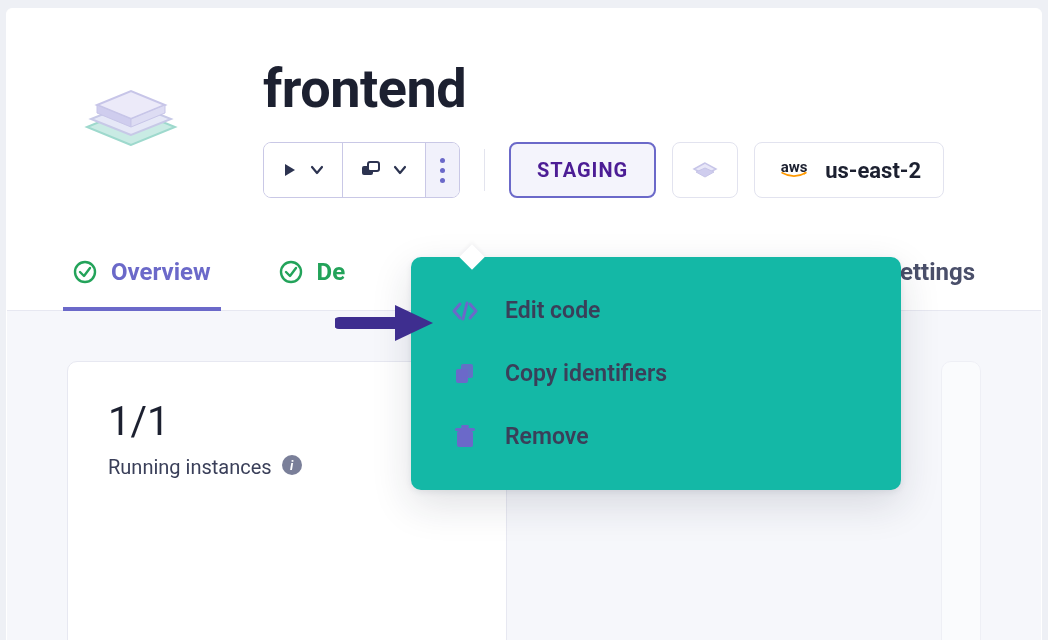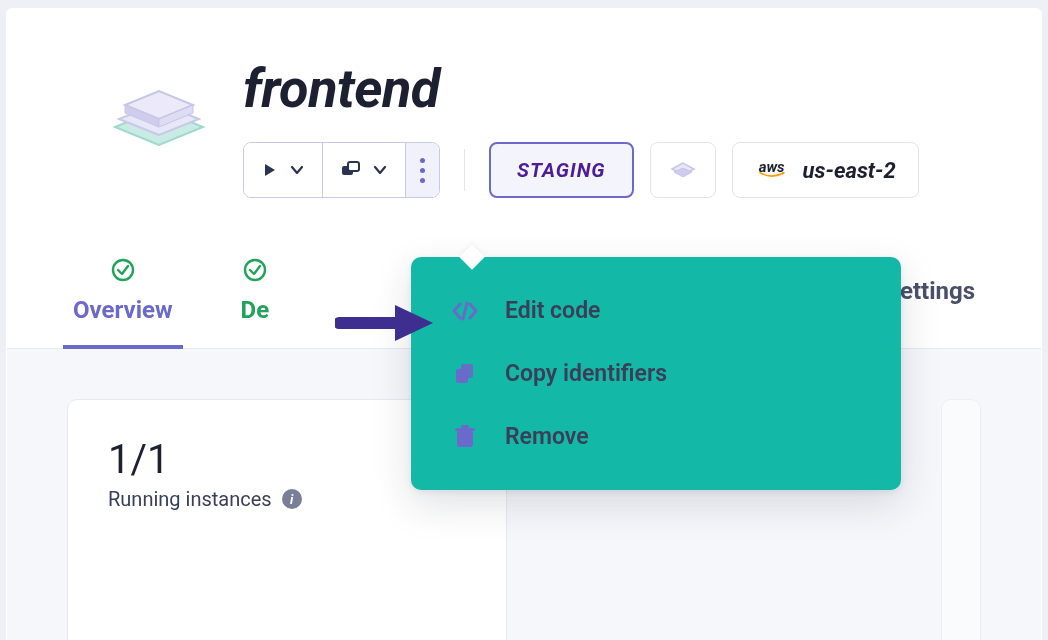--- a/index.html
+++ b/index.html
@@ -17,23 +17,22 @@
     border-radius: 6px;
     border: 1px solid #ffffff;
     min-height: 640px;
     position: relative;
   }
 
   
   .header {
     display: flex;
     align-items: flex-start;
-    padding: 48px 60px 10px 92px;
-    gap: 24px;
-    font-style: italic;
+    padding: 48px 60px 10px 64px;
+    gap: 72px;
   }
   .app-icon {
     width: 120px; height: 120px;
     flex: 0 0 120px;
     margin-top: 6px;
   }
   .title-col { flex: 1; }
   .app-title {
     font-size: 54px;
     font-weight: 700;
@@ -126,21 +125,20 @@
   }
   .tab {
     display: inline-flex;
     align-items: center;
     gap: 14px;
     padding: 20px 6px 24px 6px;
     font-size: 24px;
     font-weight: 700;
     color: #4a4f6a;
     position: relative;
-    flex-direction: column;
   }
   .tab.active { color: #6b69c9; }
   .tab.active::after {
     content: "";
     position: absolute;
     left: -4px; right: -4px; bottom: -1px;
     height: 4px;
     background: #6b69c9;
   }
   .tab .tick { width: 24px; height: 24px; }
@@ -167,25 +165,25 @@
     border-radius: 10px;
     padding: 36px 40px;
     min-width: 440px;
   }
   .metric {
     font-size: 40px;
     font-weight: 400;
     color: #1c2030;
   }
   .metric-label {
-    margin-top: 4px;
+    margin-top: 10px;
     font-size: 20px;
     color: #3a3f59;
     display: flex;
-    align-items: center;
+    align-items: flex-start;
     gap: 10px;
   }
   .info-dot {
     display:inline-flex; align-items:center; justify-content:center;
     width: 20px; height: 20px; border-radius: 50%;
     background: #7a7f99; color: #fff;
     font-size: 13px; font-weight: 700; font-style: italic;
   }
   .card.ghost { opacity: 0.5; min-width: 40px; padding: 36px 10px; }
 

